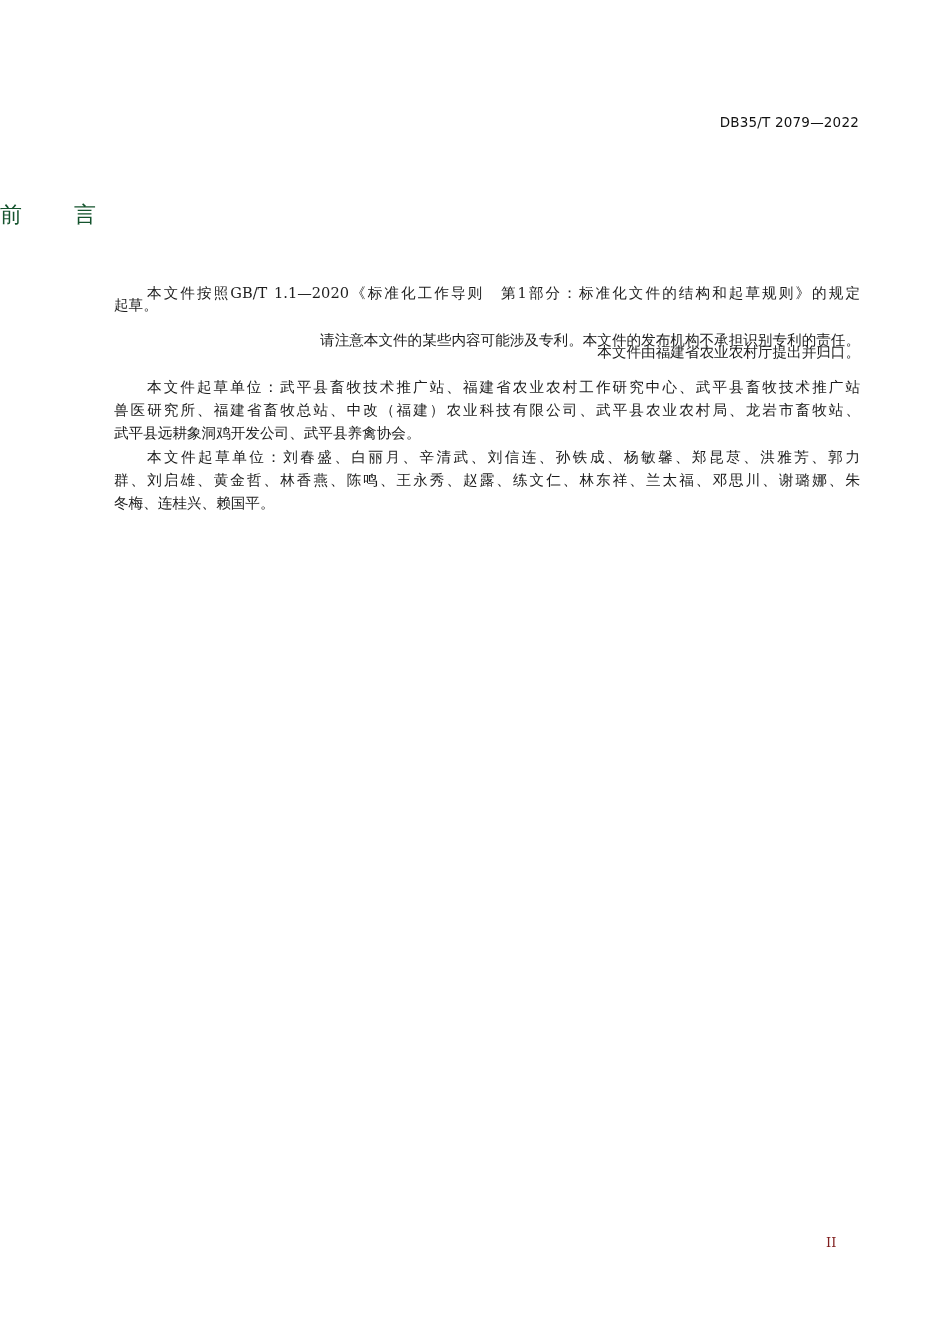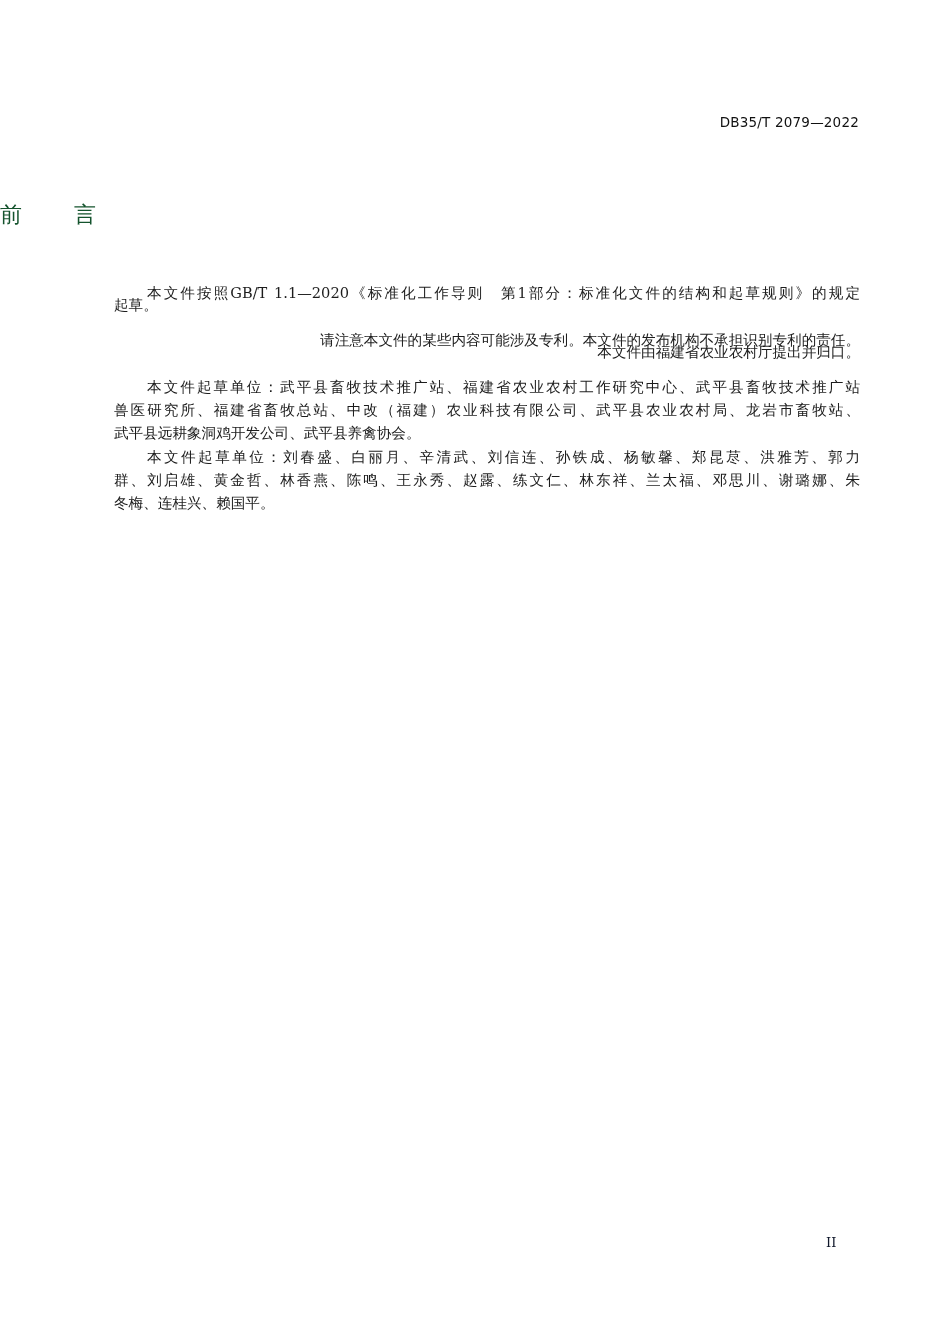--- a/index.html
+++ b/index.html
@@ -21,21 +21,21 @@
       font-family: "DejaVu Serif", serif; font-size: 14.6px; color: #1c1c1c;
     }
     .line {
       position: absolute; left: 0; white-space: nowrap; height: 21px; line-height: 21px;
       width: 746px;
     }
     .line.justify { text-align: justify; text-align-last: justify; }
     .line.indent { left: 33px; width: 713px; text-align: right; }
     .page-num {
       position: absolute; top: 1235px; left: 826px;
-      font-family: "DejaVu Serif", serif; font-size: 13px; color: #0f172a;
+      font-family: "DejaVu Serif", serif; font-size: 13px; color: #7f1d1d;
     }
   </style>
 </head>
 <body>
 
 <div>
 
   <div class="header-code">DB35/T 2079—2022</div>
 
   <div class="title">

